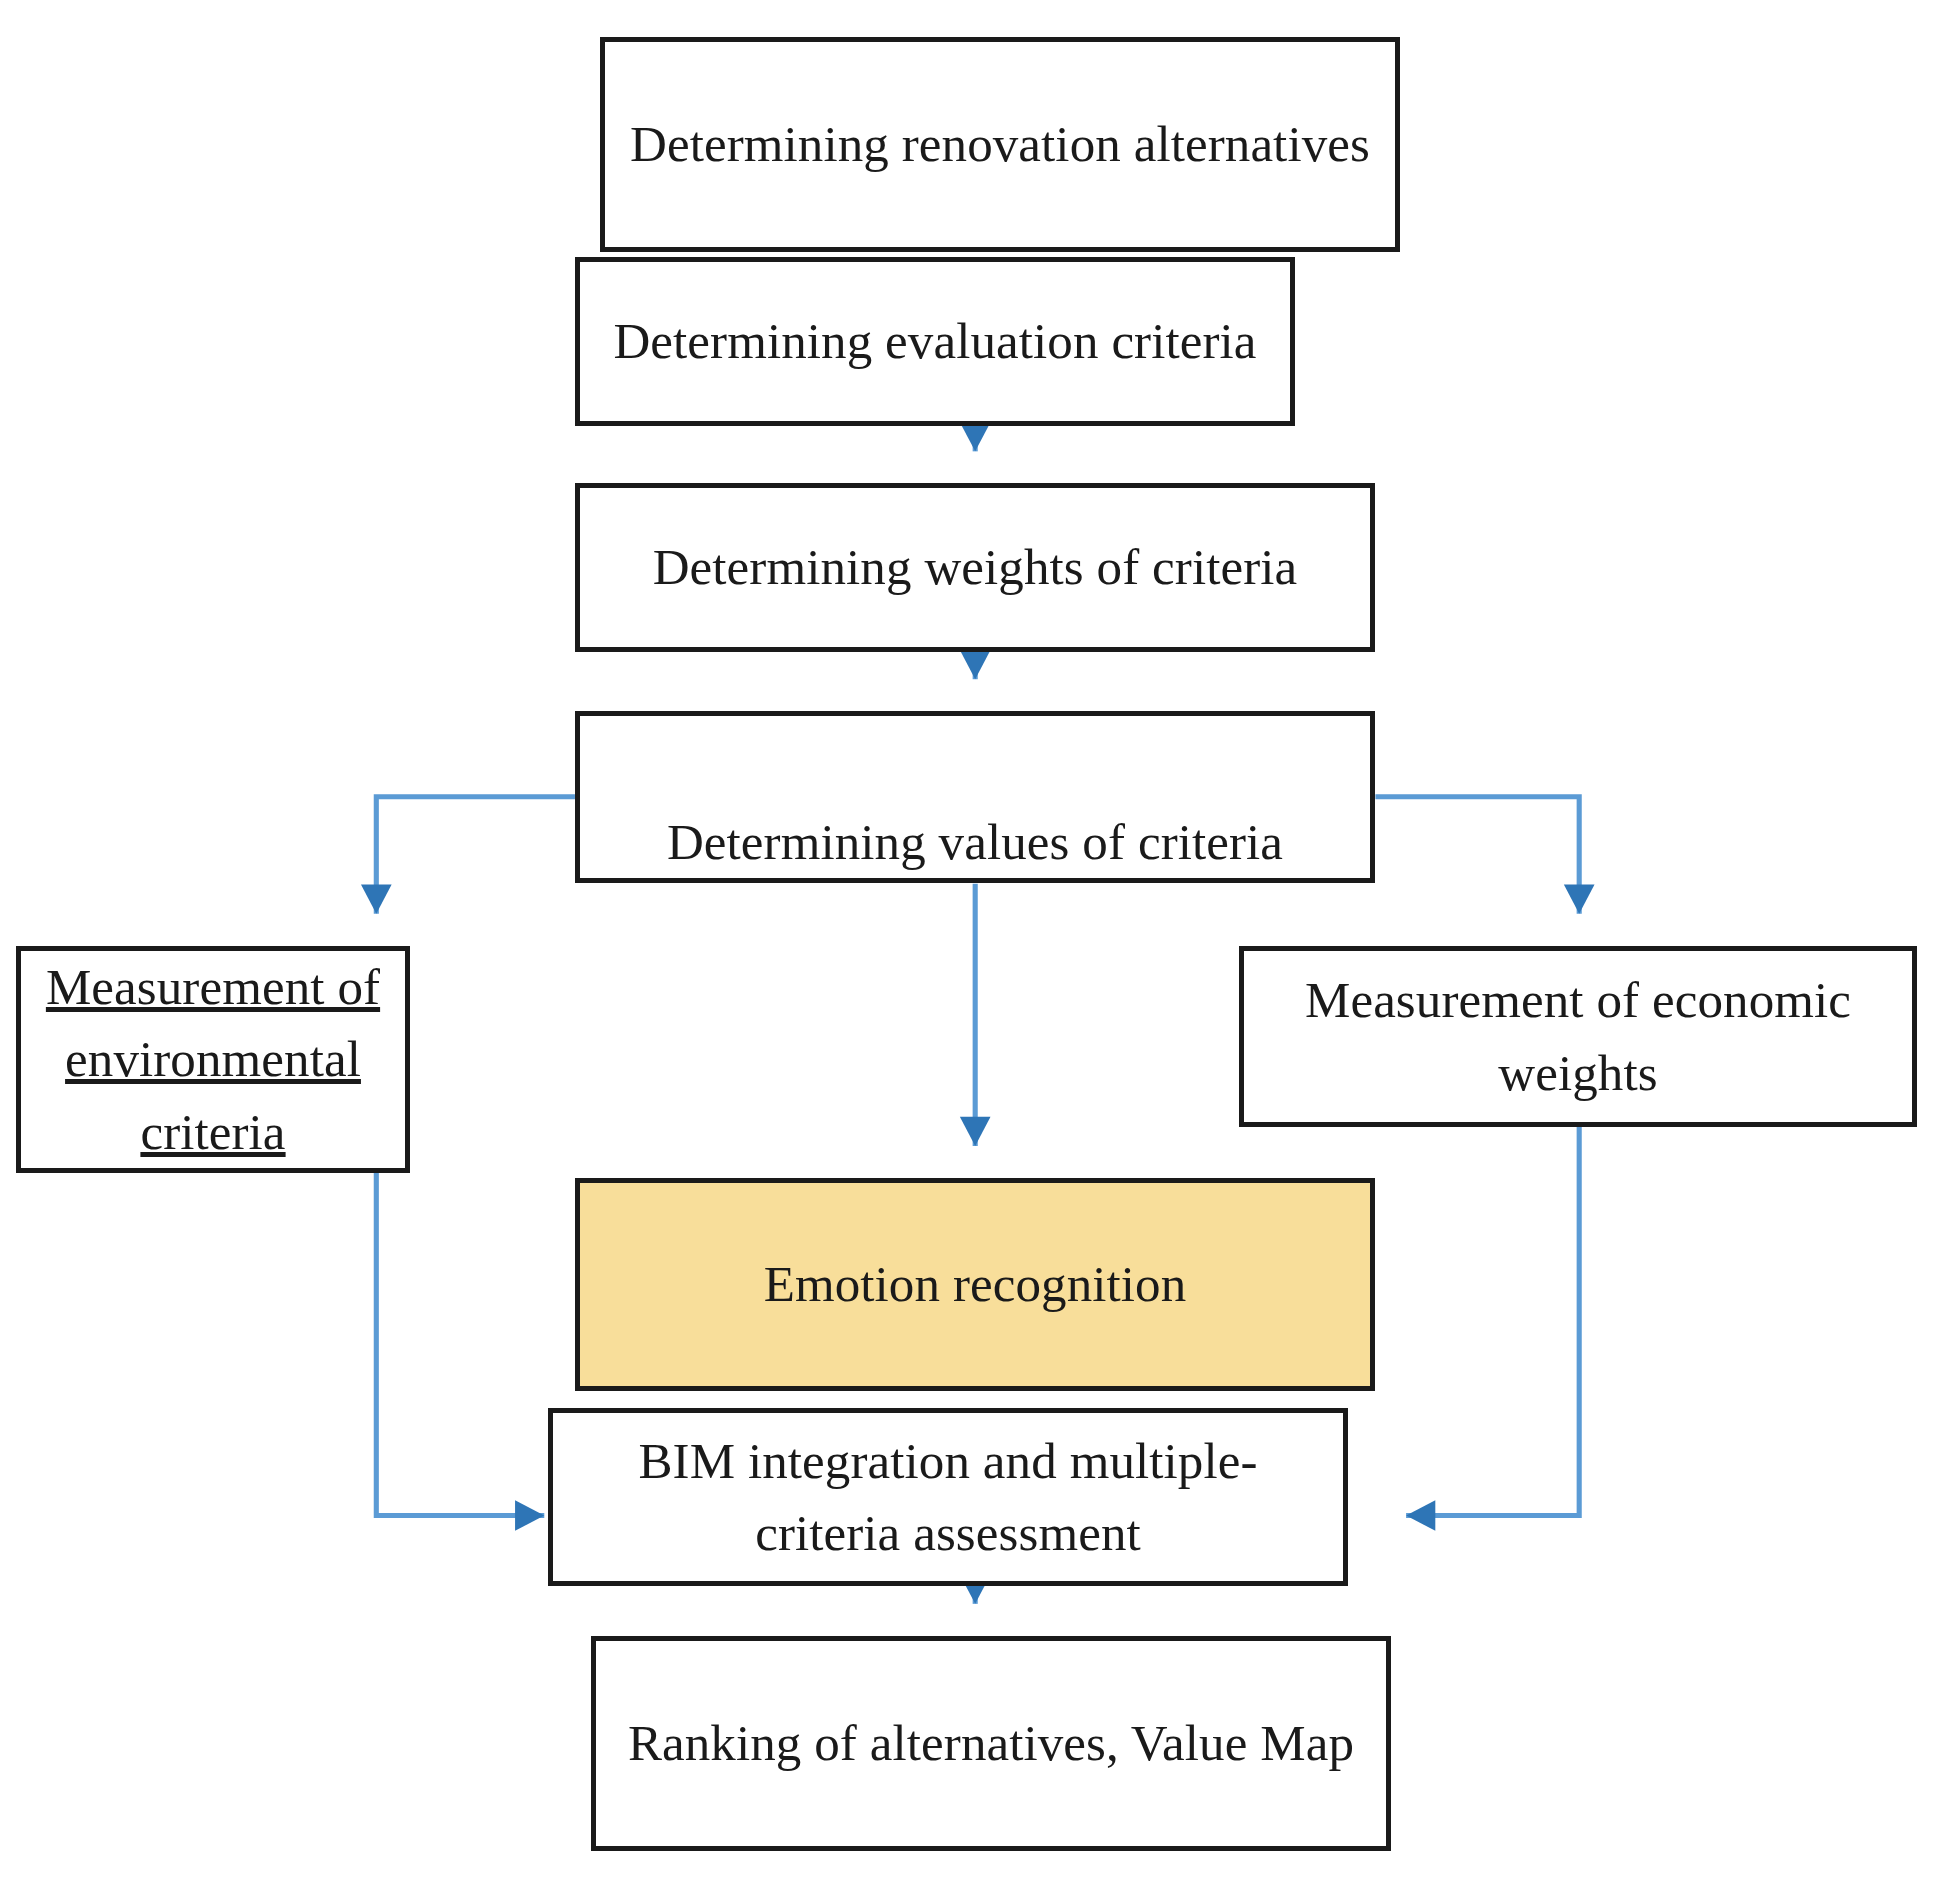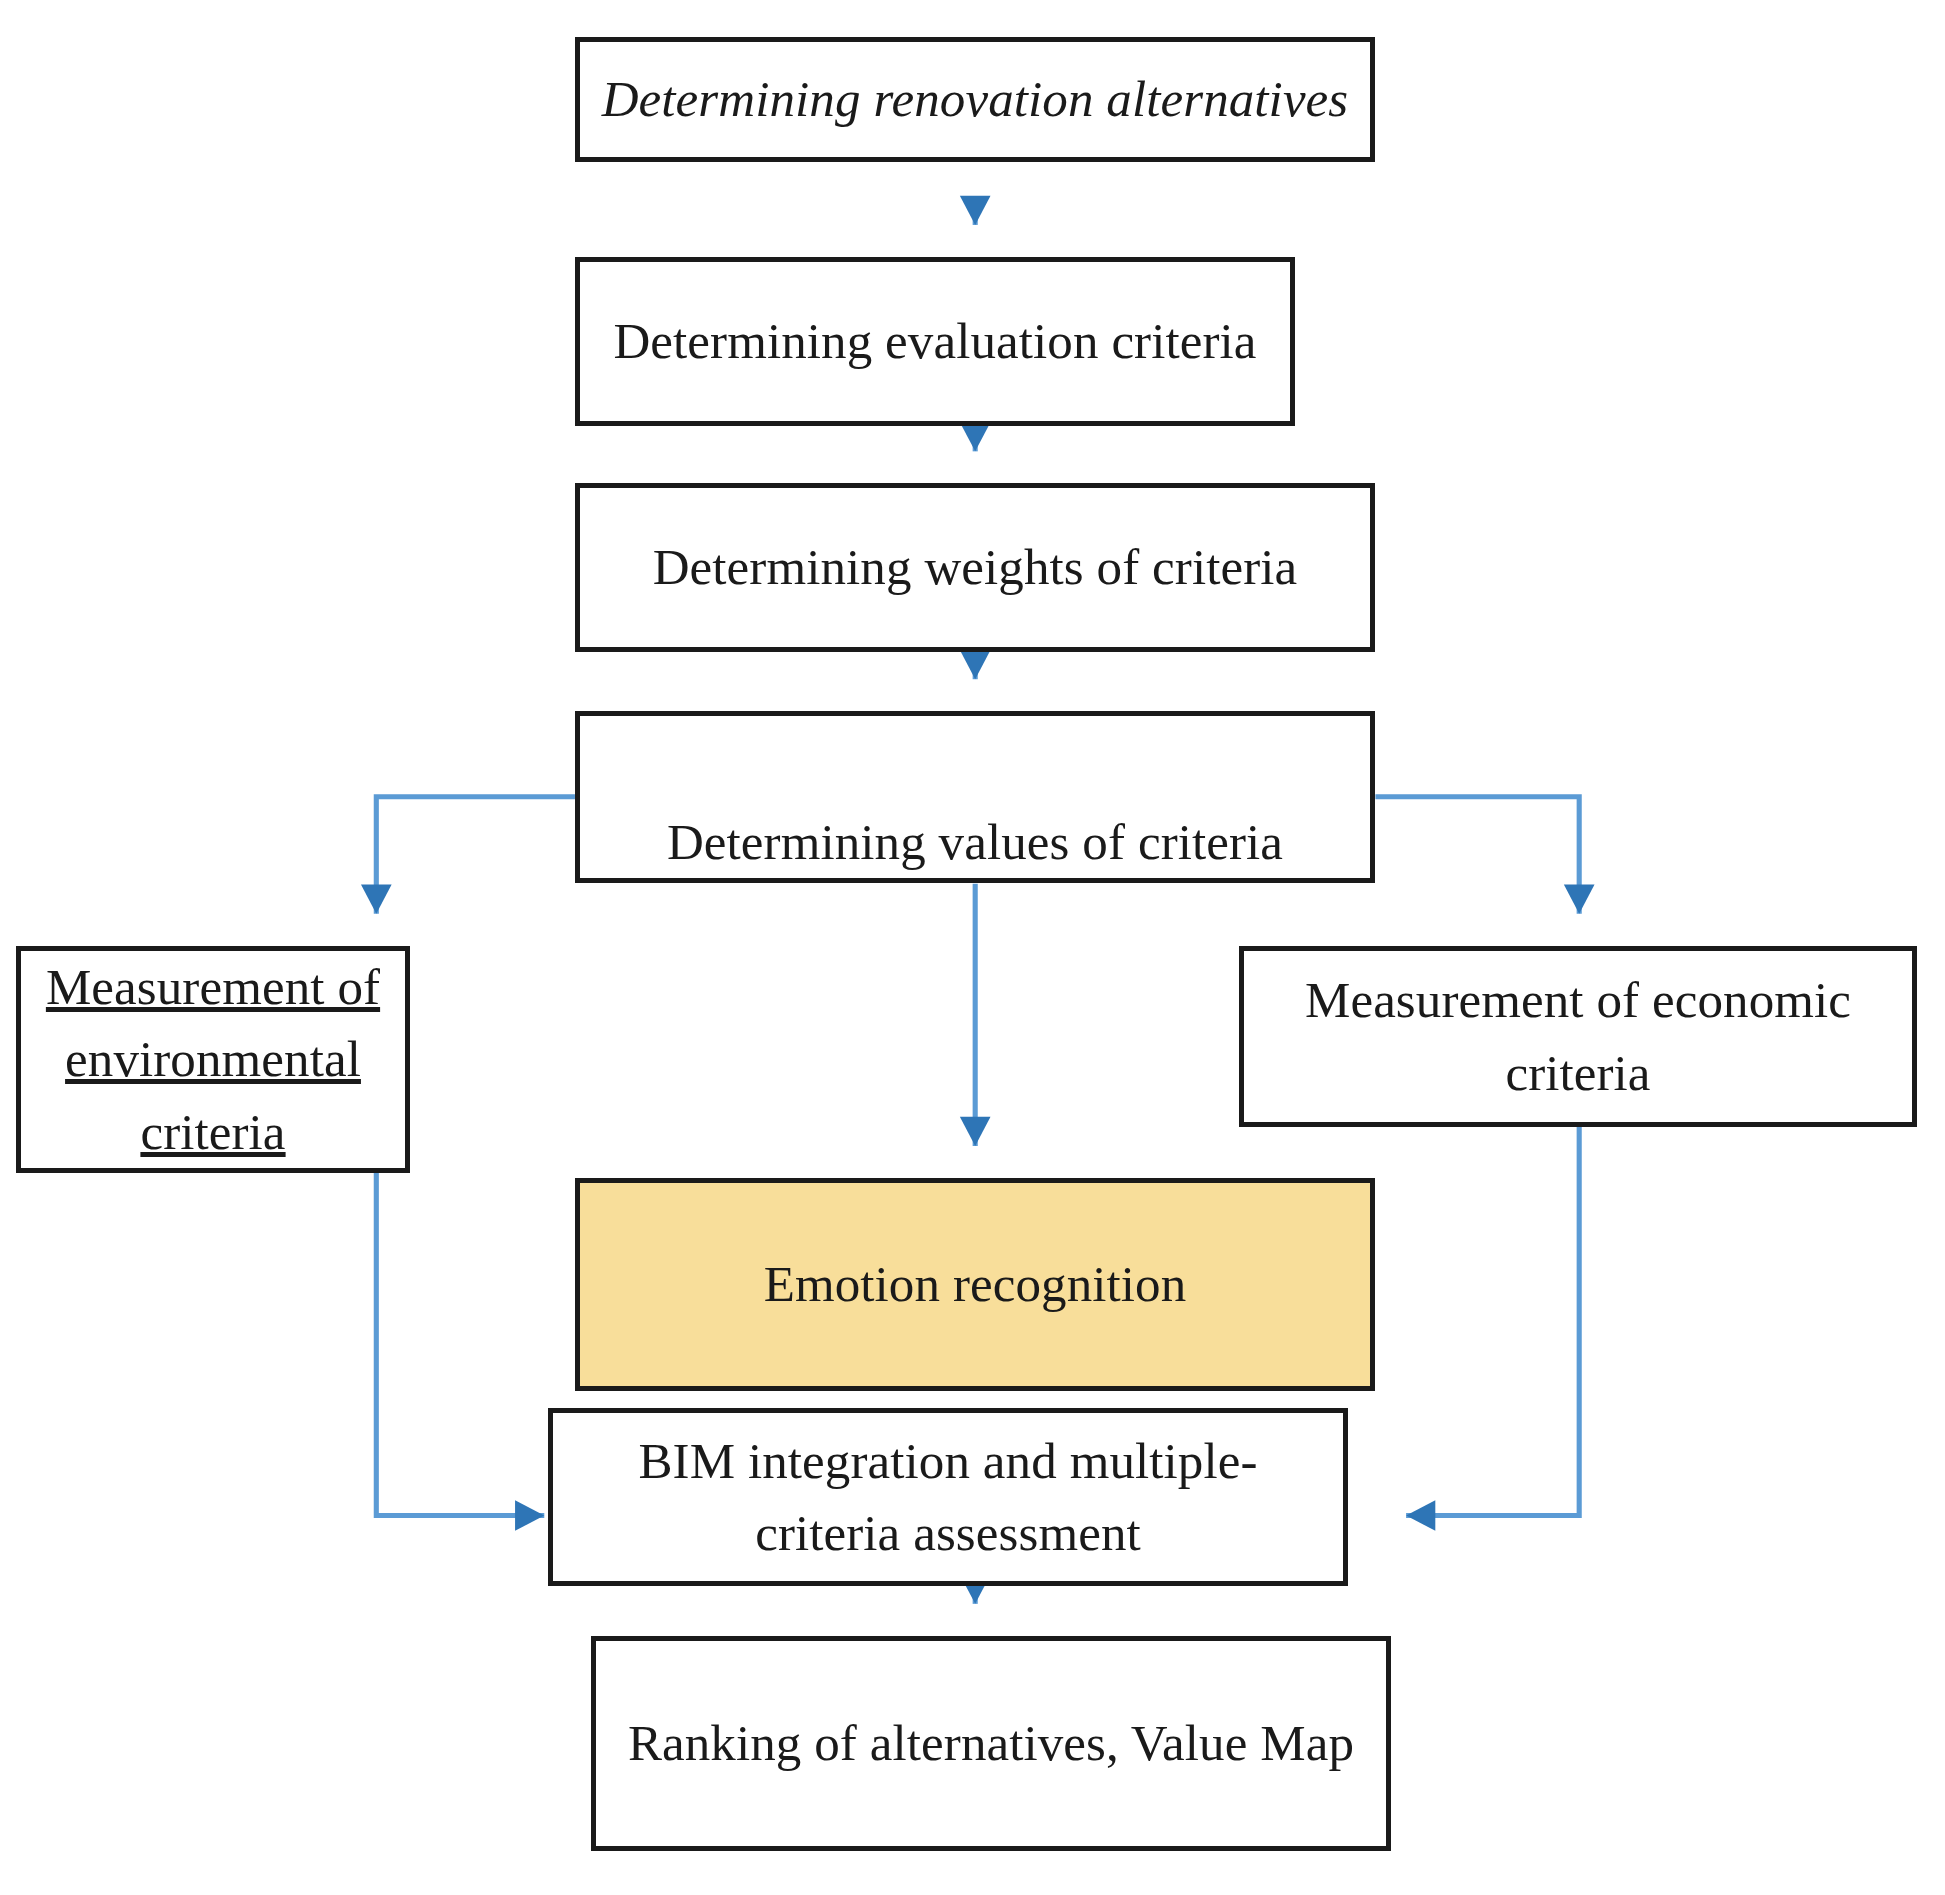--- a/index.html
+++ b/index.html
@@ -42,21 +42,21 @@
     padding: 0 19px;
   }
   .node.highlight {
     background: #F8DE9A;
   }
   .node .label {
     display: block;
     width: 100%;
   }
   
-  #node-renovation-alternatives { left: 575px; top: 37px;   width: 800px; height: 125px; font-style: italic; }
+  #node-renovation-alternatives { left: 600px; top: 37px;   width: 800px; height: 215px; }
   #node-evaluation-criteria     { left: 575px; top: 257px;  width: 720px; height: 169px; }
   #node-weights-of-criteria     { left: 575px; top: 483px;  width: 800px; height: 169px; }
   #node-values-of-criteria      { left: 575px; top: 711px;  width: 800px; height: 172px; align-items: flex-end; padding-top: 38px; }
   #node-environmental-criteria  { left: 16px;  top: 946px; width: 394px;  height: 227px; text-decoration: underline; }
   #node-economic-criteria       { left: 1239px;top: 946px; width: 678px;  height: 181px; }
   #node-emotion-recognition     { left: 575px; top: 1178px; width: 800px; height: 213px; }
   #node-bim-integration         { left: 548px; top: 1408px; width: 800px; height: 178px; }
   #node-ranking-value-map       { left: 575px; top: 1636px; width: 800px; height: 215px; margin-left: 16px; }
 </style>
 </head>
@@ -118,21 +118,21 @@
 
   <div class="node" id="node-values-of-criteria">
     <span class="label">Determining values of criteria</span>
   </div>
 
   <div class="node" id="node-environmental-criteria">
     <span class="label">Measurement of environmental criteria</span>
   </div>
 
   <div class="node" id="node-economic-criteria">
-    <span class="label">Measurement of economic criteria</span>
+    <span class="label">Measurement of economic weights</span>
   </div>
 
   <div class="node highlight" id="node-emotion-recognition">
     <span class="label">Emotion recognition</span>
   </div>
 
   <div class="node" id="node-bim-integration">
     <span class="label">BIM integration and multiple-criteria assessment</span>
   </div>
 

